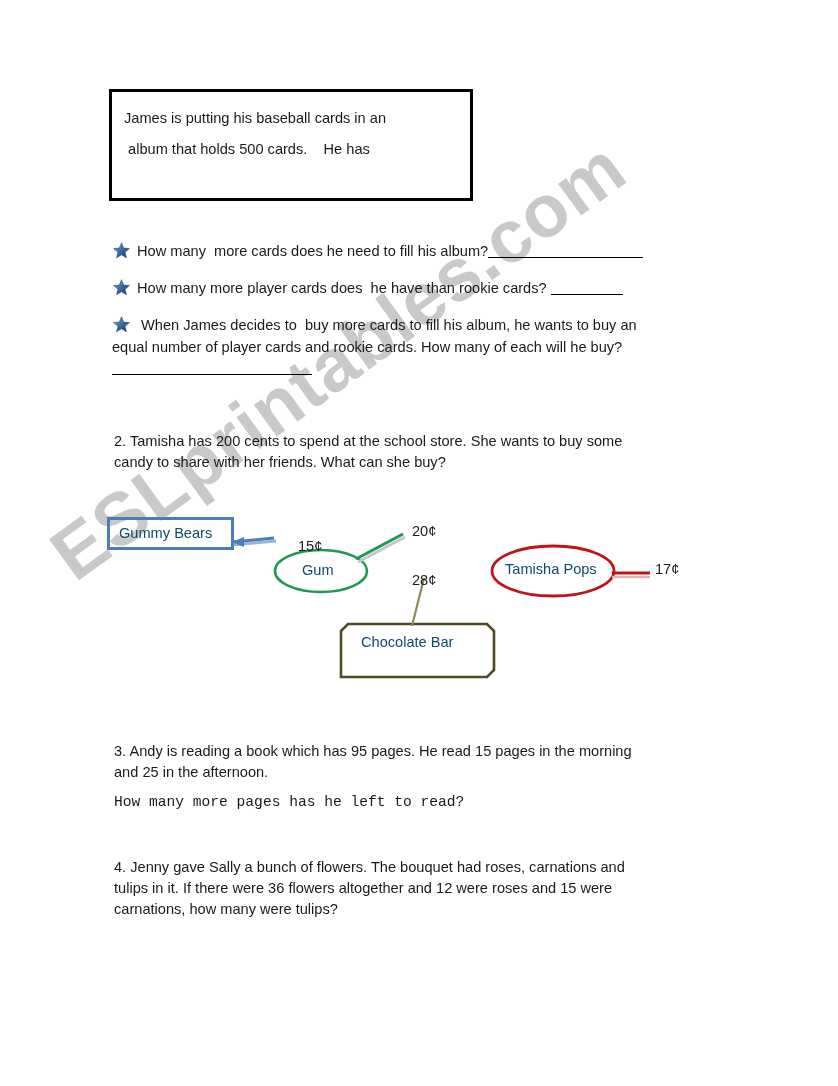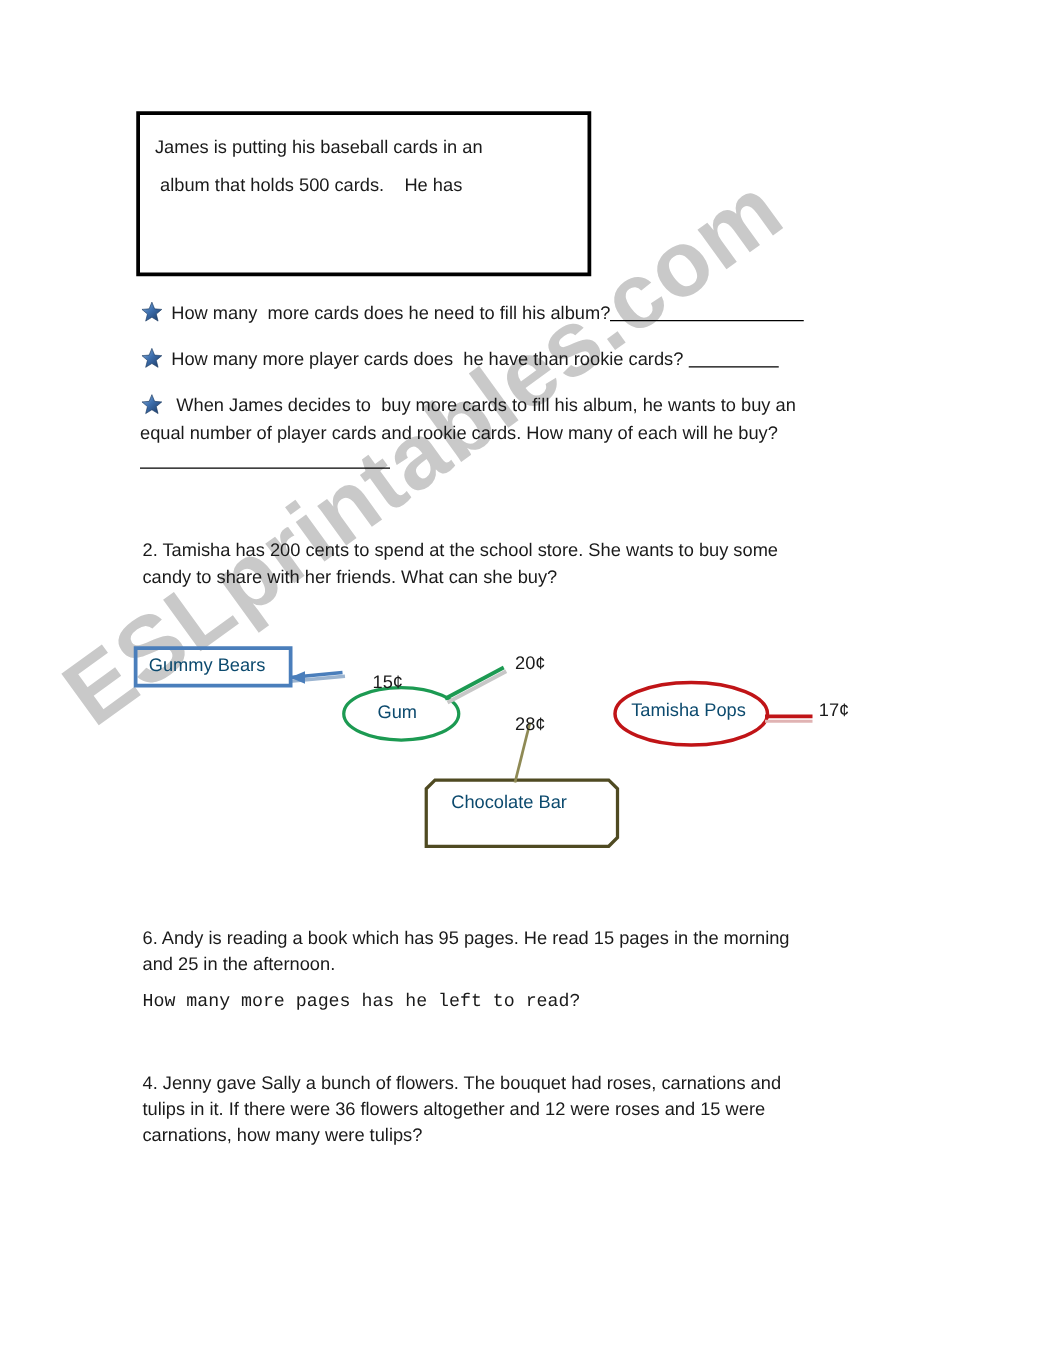--- a/index.html
+++ b/index.html
@@ -37,21 +37,21 @@
     pointer-events: none;
     z-index: 0;
   }
 
   
   #story-box {
     position: absolute;
     left: 109px;
     top: 89px;
     width: 364px;
-    height: 132px;
+    height: 112px;
     border: 3px solid #000000;
     box-sizing: border-box;
     background: transparent;
     padding: 11px 0 0 12px;
     z-index: 3;
   }
   #story-box .story-line {
     font-size: 14.6px;
     line-height: 31px;
     color: #1a1a1a;
@@ -215,21 +215,21 @@
 
   <div class="candy-label" style="left:302px; top:562px;">Gum</div>
   <div class="price-label" style="left:412px; top:523px;">20¢</div>
 
   <div class="candy-label" style="left:361px; top:634px;">Chocolate Bar</div>
   <div class="price-label" style="left:412px; top:572px;">28¢</div>
 
   <div class="candy-label" style="left:505px; top:561px;">Tamisha Pops</div>
   <div class="price-label" style="left:655px; top:561px;">17¢</div>
 
-  <div class="para" style="left:114px; top:741px; width:625px;">6. Andy is reading a book which has 95 pages.  He read 15 pages in the morning
+  <div class="para" style="left:114px; top:741px; width:625px;">3. Andy is reading a book which has 95 pages.  He read 15 pages in the morning
 and 25 in the afternoon.</div>
   <div class="para" style="left:114px; top:792px; width:625px;font-family:Liberation Mono, monospace;">How many more pages has he left to read?</div>
 
   <div class="para" style="left:114px; top:857px; width:625px;">4. Jenny gave Sally a bunch of flowers. The bouquet had roses, carnations and
 tulips in it. If there were 36 flowers altogether and 12 were roses and 15 were
 carnations, how many were tulips?</div>
 
 </div>
 
 </body></html>

